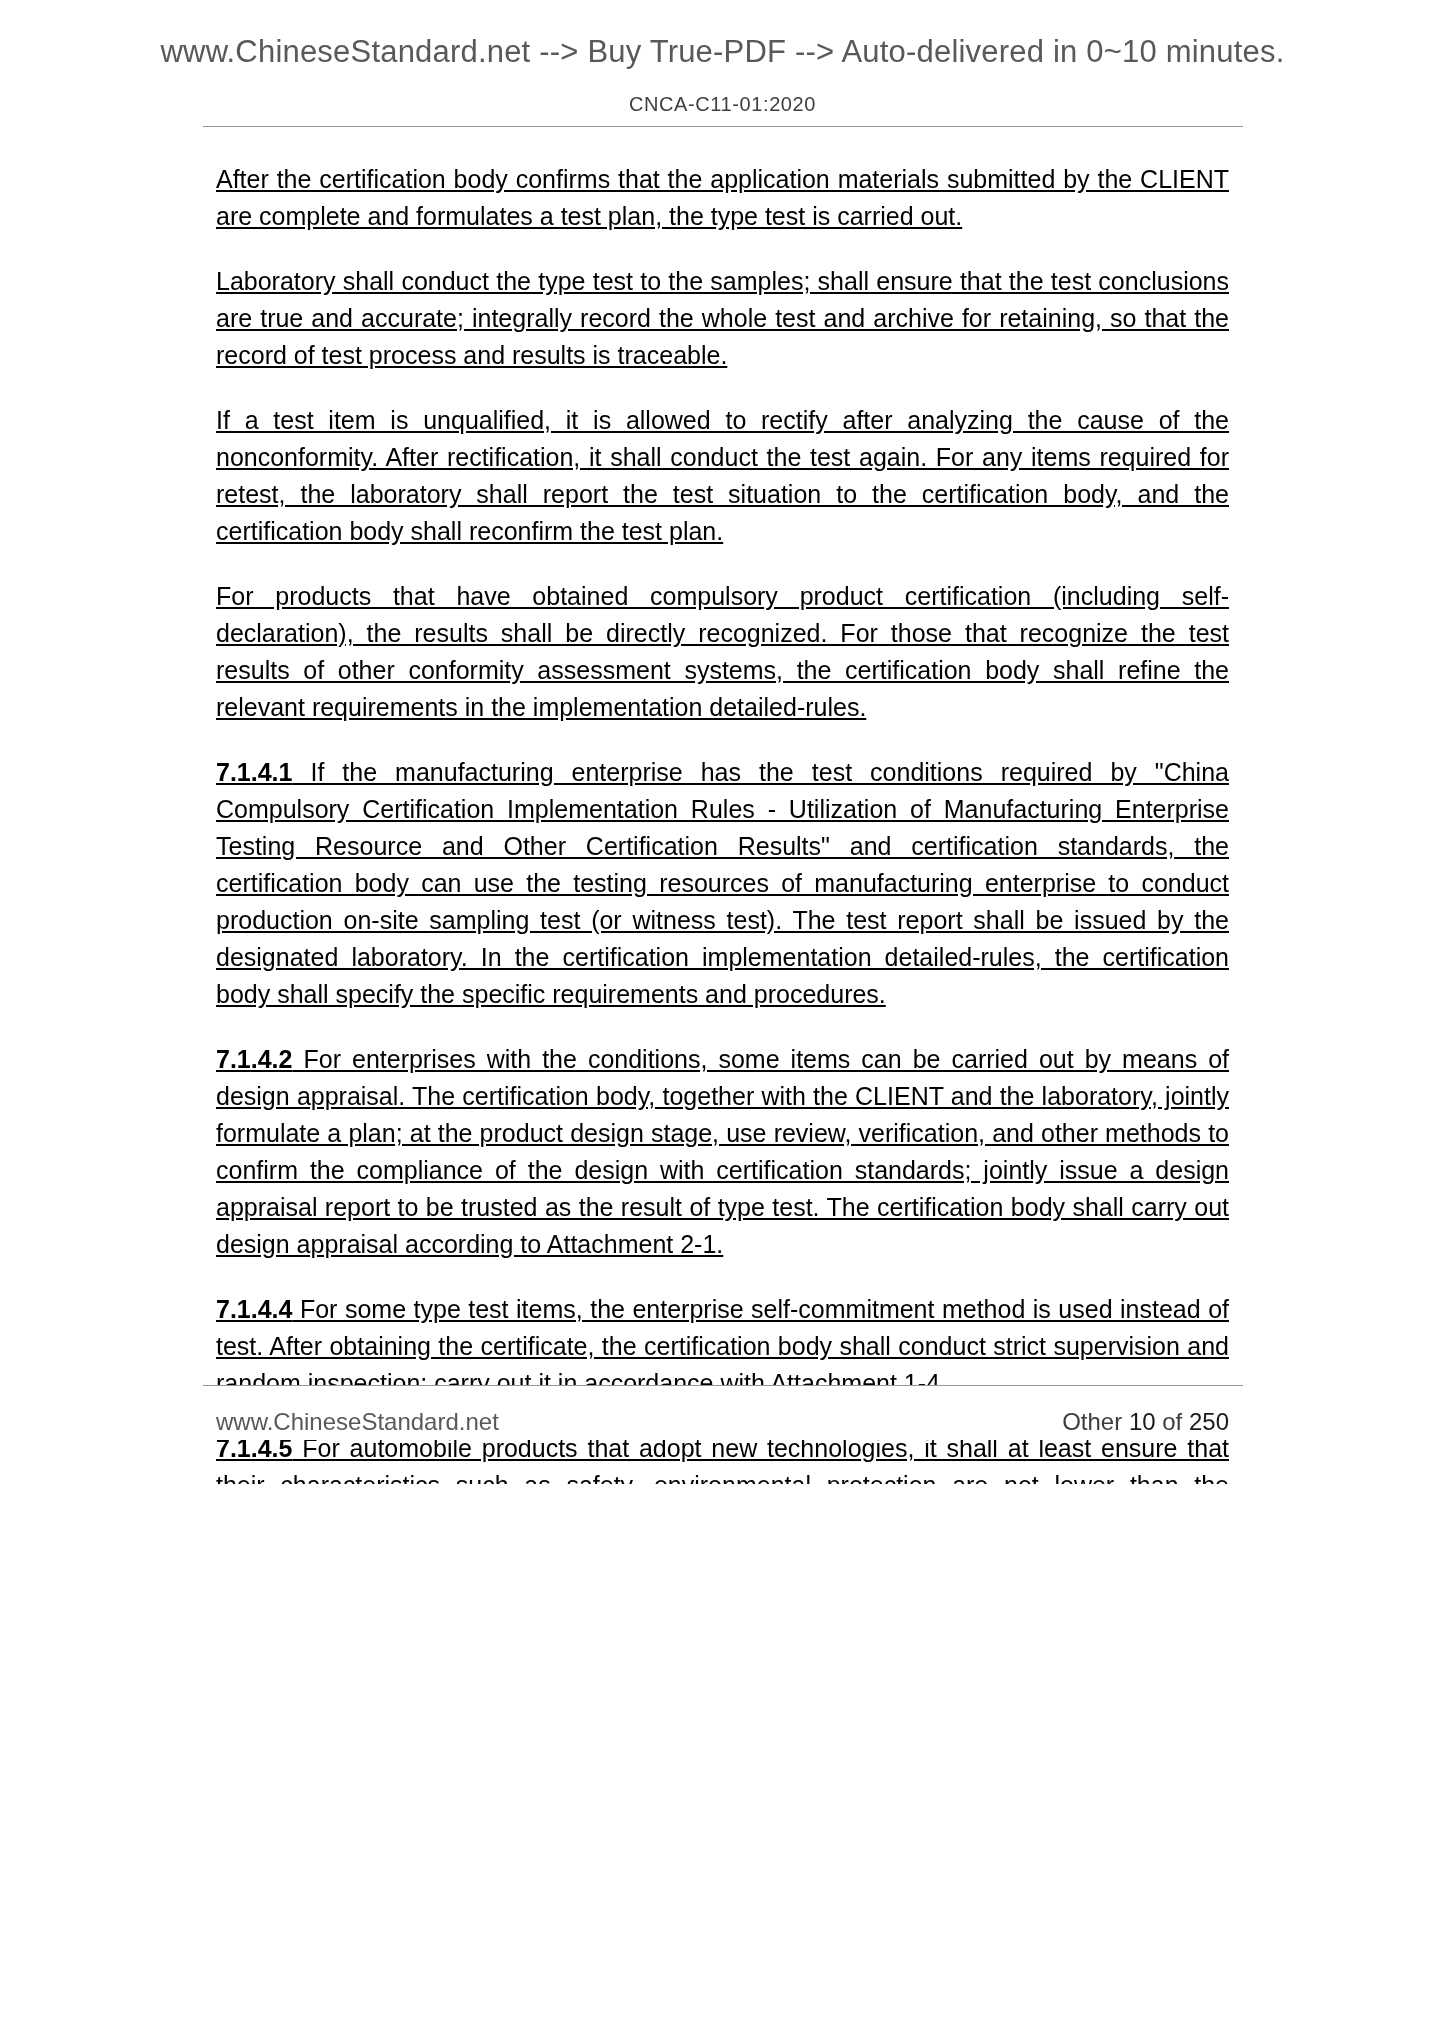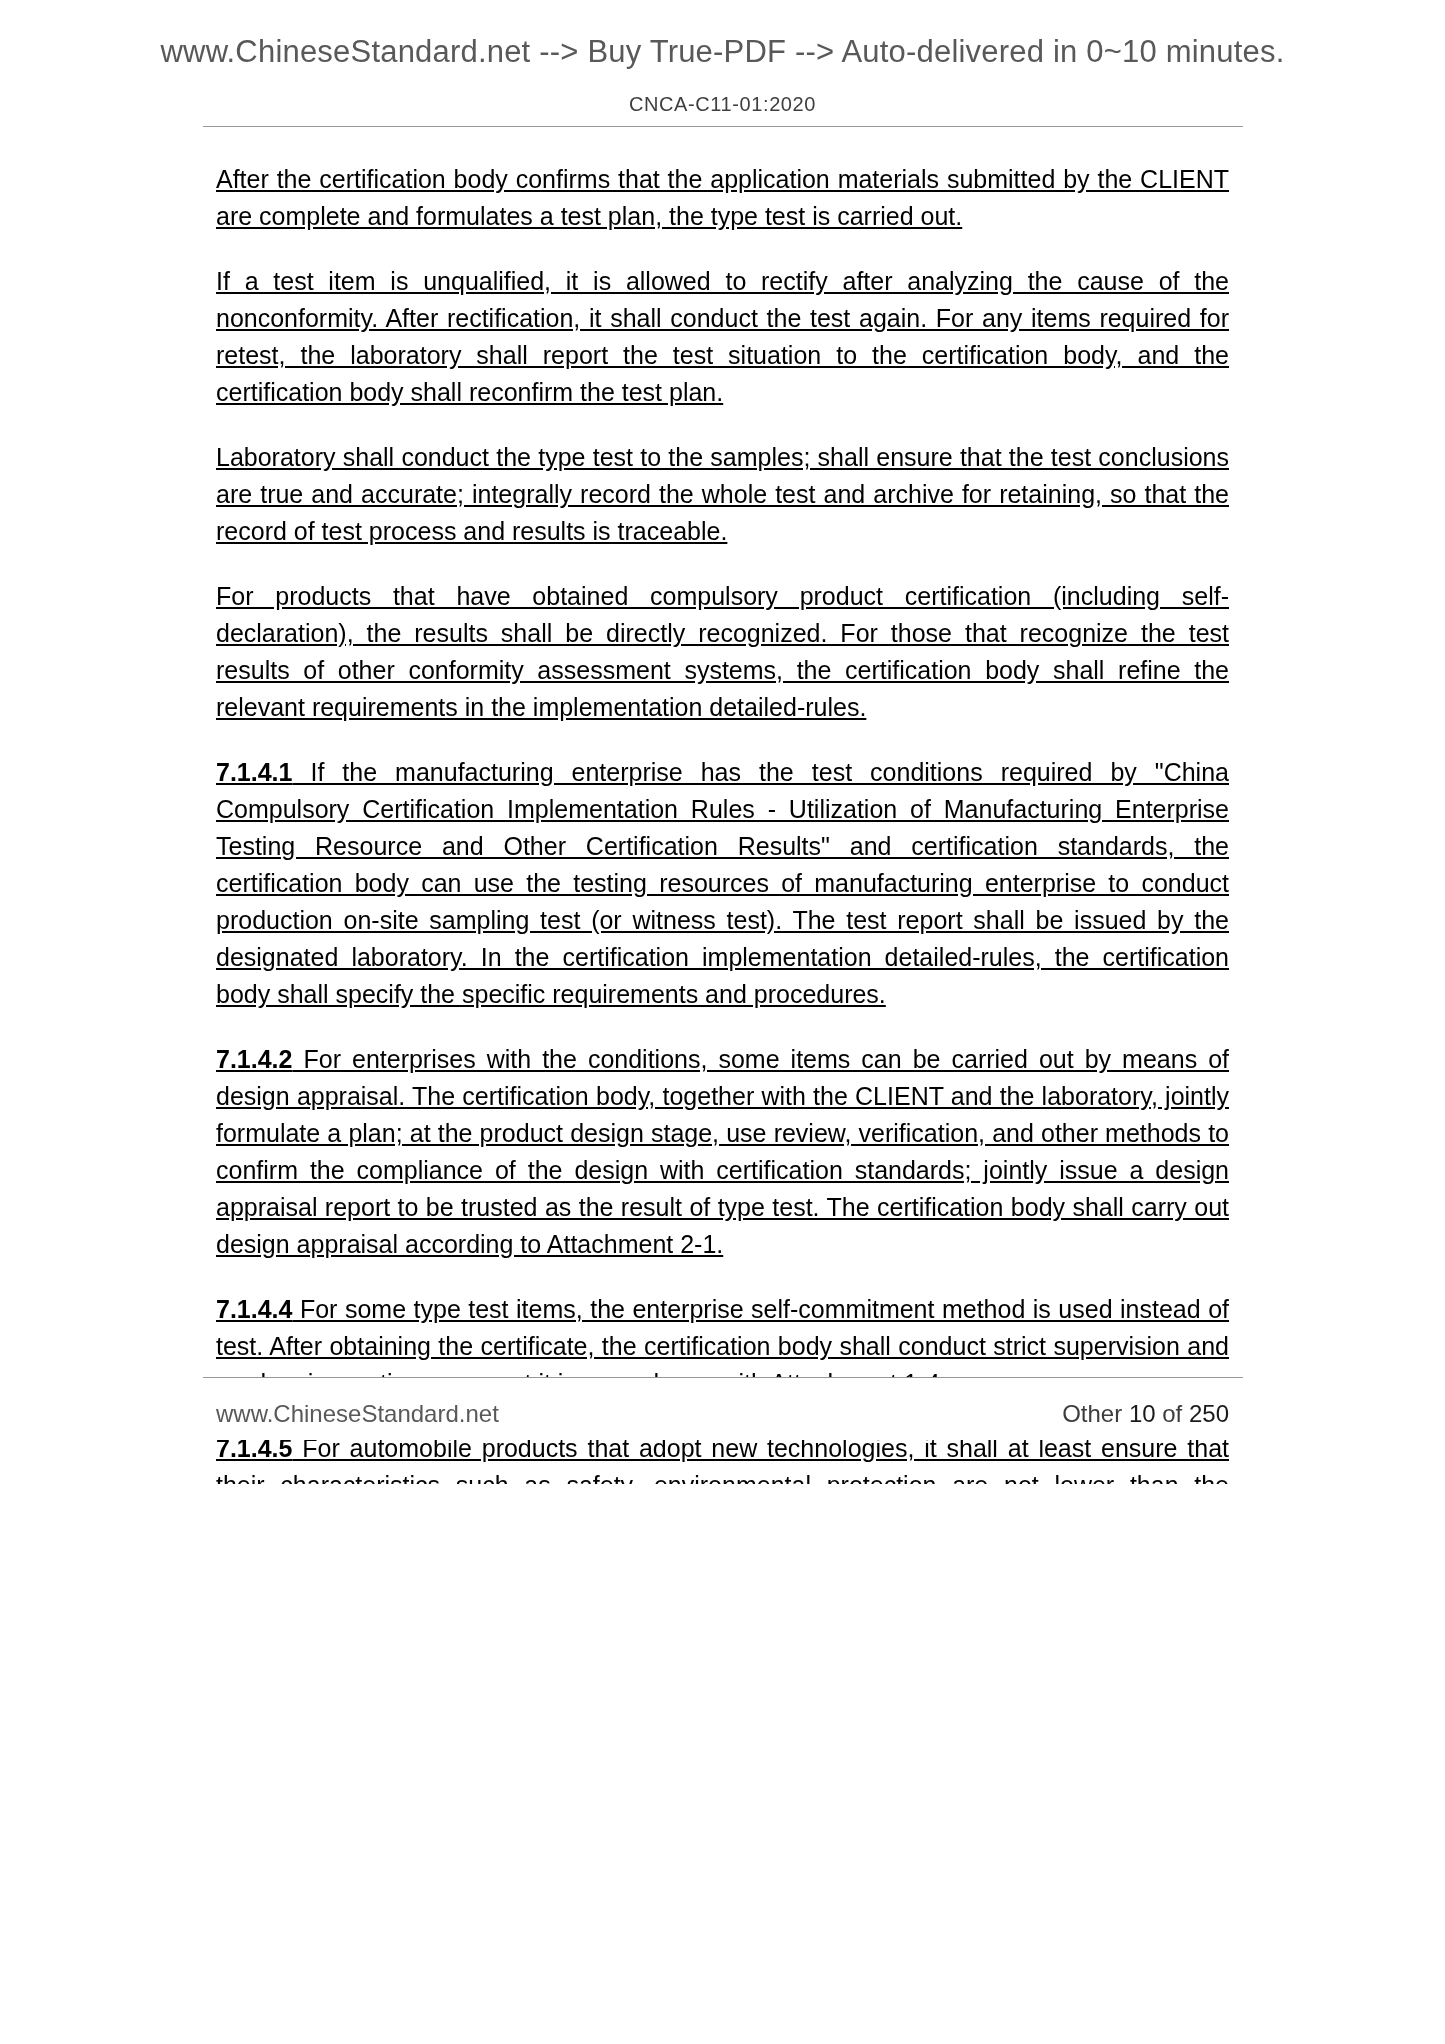--- a/index.html
+++ b/index.html
@@ -46,21 +46,21 @@
   
   .footer {
     position: absolute;
     left: 0; right: 0;
     bottom: 44px;
     background: #ffffff;
   }
   .footer .rule { margin: 0 auto 22px auto; }
   .footer-row {
     width: 1013px;
-    margin: 12px auto;
+    margin: 4px auto;
     display: flex;
     justify-content: space-between;
     align-items: baseline;
     font-size: 24px;
   }
   .footer-site { color: #595959; text-decoration: none; }
   .page-info { color: #3d3d3d; }
   .page-info b { color: #1a1a1a; font-weight: normal; }
 </style>
 </head>
@@ -69,22 +69,22 @@
 <div class="page">
 
   <div class="header">
     <div class="promo">www.ChineseStandard.net --&gt; Buy True-PDF --&gt; Auto-delivered in 0~10 minutes.</div>
     <div class="doc-code">CNCA-C11-01:2020</div>
     <hr class="rule">
   </div>
 
   <div class="body-text">
     <p><b></b><span>After the certification body confirms that the application materials submitted by the CLIENT are complete and formulates a test plan, the type test is carried out.</span></p>
+    <p><b></b><span>Laboratory shall conduct the type test to the samples; shall ensure that the test conclusions are true and accurate; integrally record the whole test and archive for retaining, so that the record of test process and results is traceable.</span></p>
     <p><b></b><span>If a test item is unqualified, it is allowed to rectify after analyzing the cause of the nonconformity. After rectification, it shall conduct the test again. For any items required for retest, the laboratory shall report the test situation to the certification body, and the certification body shall reconfirm the test plan.</span></p>
-    <p><b></b><span>Laboratory shall conduct the type test to the samples; shall ensure that the test conclusions are true and accurate; integrally record the whole test and archive for retaining, so that the record of test process and results is traceable.</span></p>
     <p><b></b><span>For products that have obtained compulsory product certification (including self-declaration), the results shall be directly recognized. For those that recognize the test results of other conformity assessment systems, the certification body shall refine the relevant requirements in the implementation detailed-rules.</span></p>
     <p><b>7.1.4.1</b><span> If the manufacturing enterprise has the test conditions required by "China Compulsory Certification Implementation Rules - Utilization of Manufacturing Enterprise Testing Resource and Other Certification Results" and certification standards, the certification body can use the testing resources of manufacturing enterprise to conduct production on-site sampling test (or witness test). The test report shall be issued by the designated laboratory. In the certification implementation detailed-rules, the certification body shall specify the specific requirements and procedures.</span></p>
     <p><b>7.1.4.2</b><span> For enterprises with the conditions, some items can be carried out by means of design appraisal. The certification body, together with the CLIENT and the laboratory, jointly formulate a plan; at the product design stage, use review, verification, and other methods to confirm the compliance of the design with certification standards; jointly issue a design appraisal report to be trusted as the result of type test. The certification body shall carry out design appraisal according to Attachment 2-1.</span></p>
     <p><b>7.1.4.4</b><span> For some type test items, the enterprise self-commitment method is used instead of test. After obtaining the certificate, the certification body shall conduct strict supervision and random inspection; carry out it in accordance with Attachment 1-4.</span></p>
     <p><b>7.1.4.5</b><span> For automobile products that adopt new technologies, it shall at least ensure that their characteristics such as safety, environmental protection are not lower than the compulsory certification requirements for automobile products. If the implementation rules for compulsory certification of relevant vehicle components are involved, the corresponding implementation rules shall also be met. The</span></p>
   </div>
 
   <div class="footer">
     <hr class="rule">
     <div class="footer-row">

